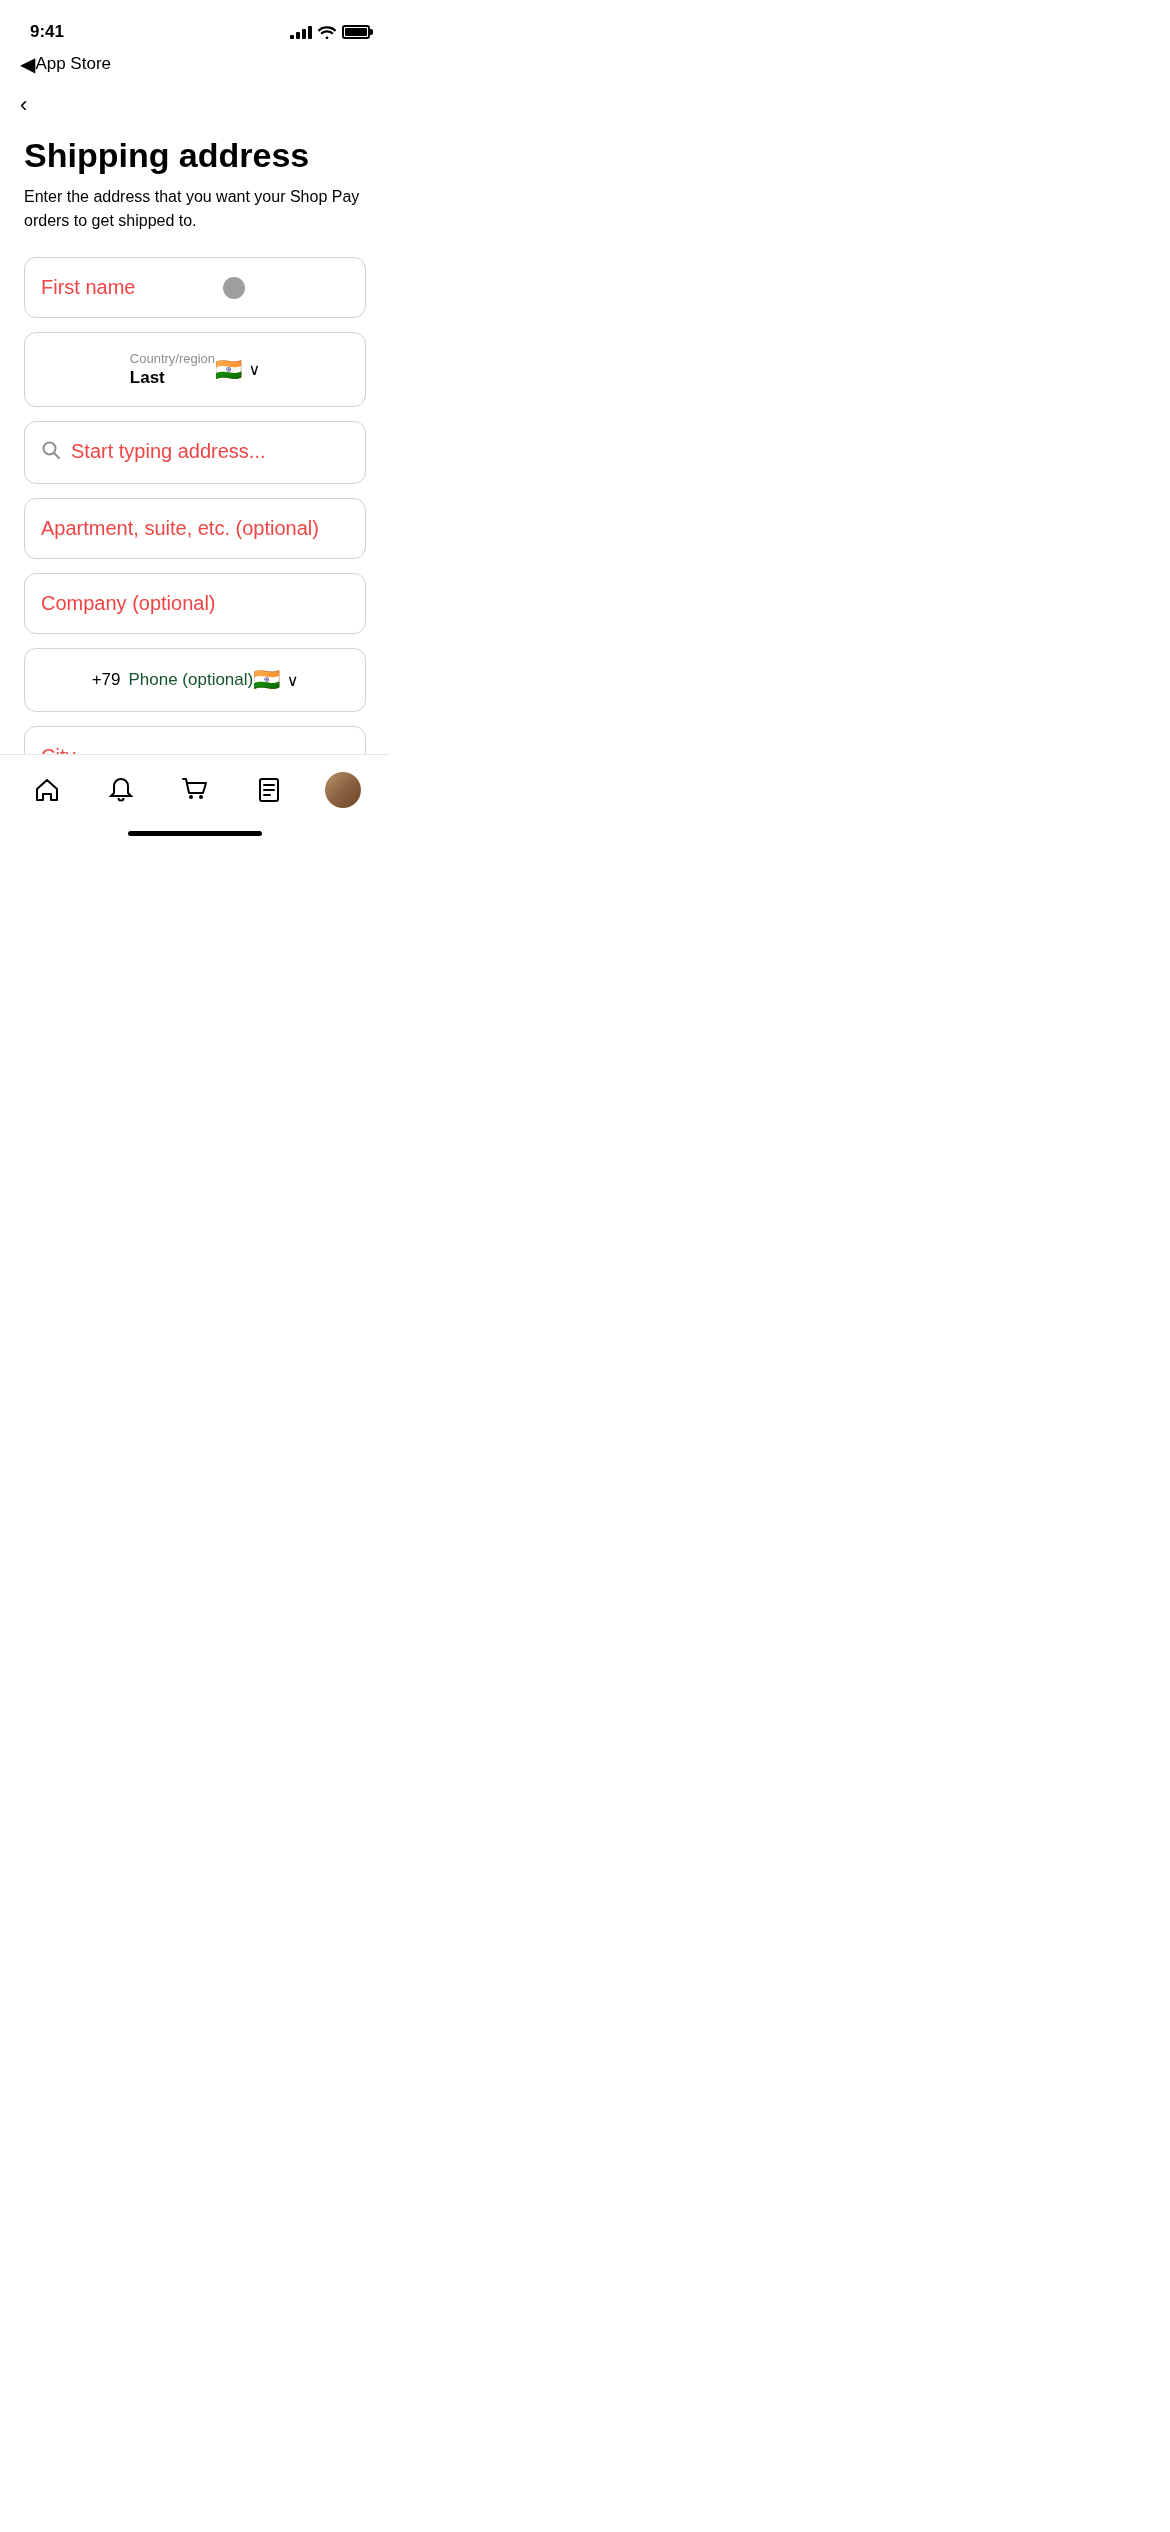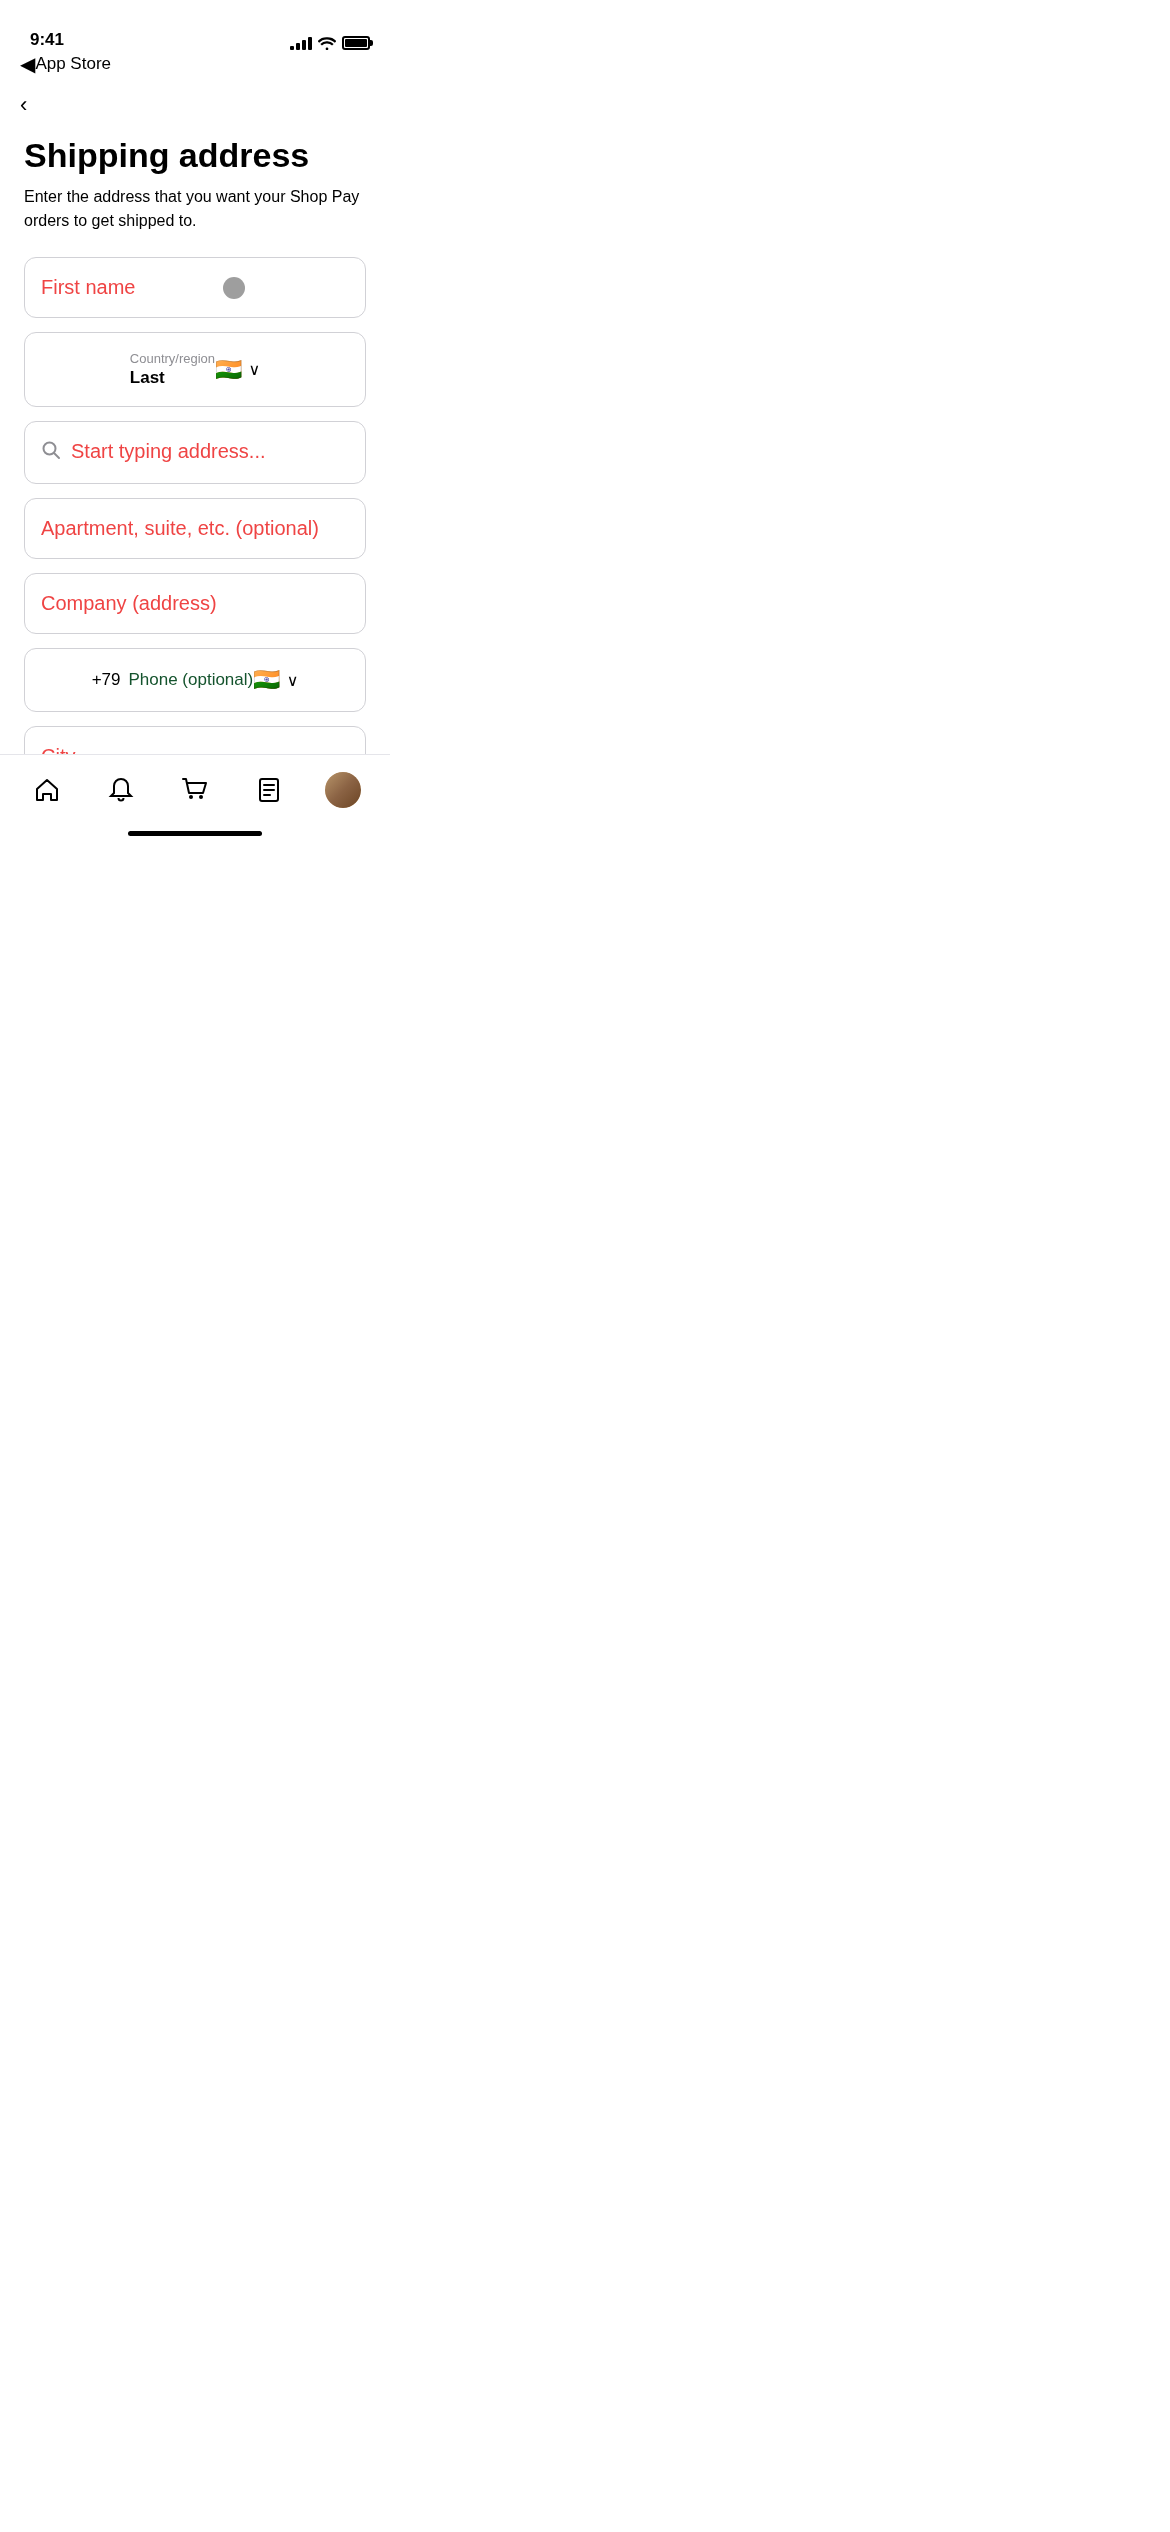--- a/index.html
+++ b/index.html
@@ -14,21 +14,21 @@
       font-family: -apple-system, BlinkMacSystemFont, 'SF Pro Text', 'Helvetica Neue', sans-serif;
       width: 390px;
       height: 844px;
       overflow: hidden;
       position: relative;
     }
 
     .status-bar {
       display: flex;
       justify-content: space-between;
-      align-items: flex-end;
+      align-items: center;
       padding: 14px 20px 0 30px;
       height: 50px;
     }
 
     .status-time {
       font-size: 17px;
       font-weight: 600;
       color: #000;
     }
 
@@ -346,21 +346,21 @@
       </span>
       <span class="form-field-placeholder">Start typing address...</span>
     </div>
   </div>
 
   <div class="form-field">
     <span class="form-field-placeholder">Apartment, suite, etc. (optional)</span>
   </div>
 
   <div class="form-field">
-    <span class="form-field-placeholder">Company (address)</span>
+    <span class="form-field-placeholder">Company (optional)</span>
   </div>
 
   <div class="form-field">
     <div class="field-row">
       <div class="phone-row">
         <span class="phone-prefix">+79</span>
         <span class="phone-placeholder">Phone (optional)</span>
       </div>
       <div class="field-flag-area">
         <span class="flag-emoji">🇮🇳</span>

